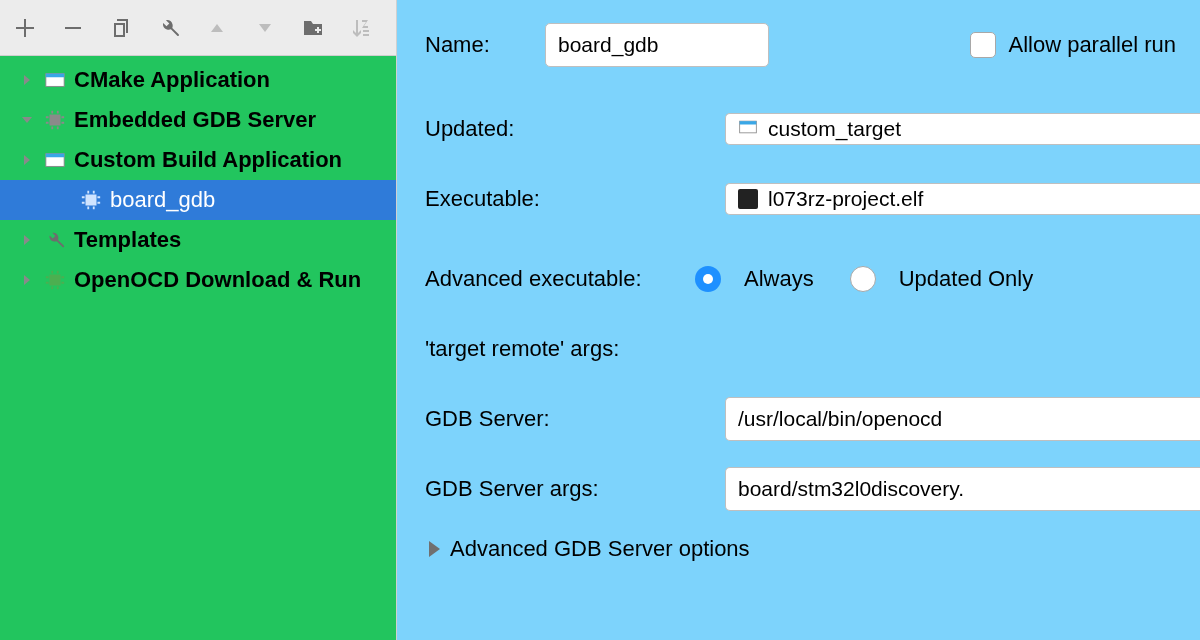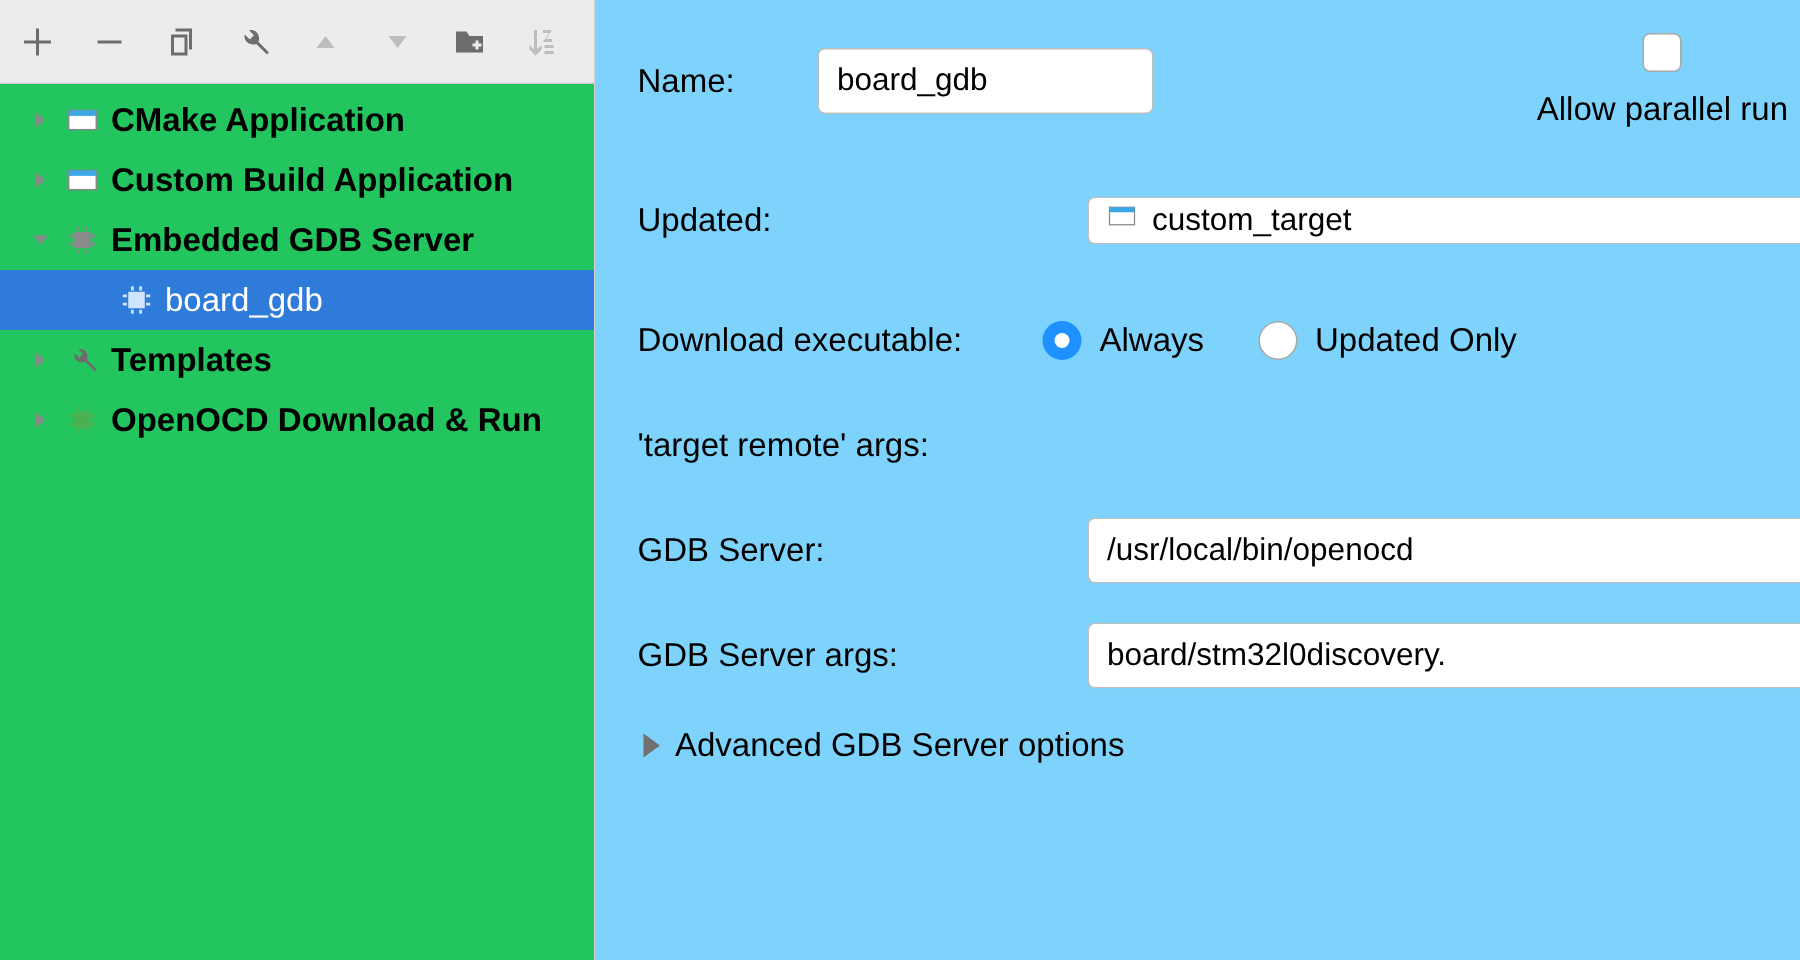--- a/index.html
+++ b/index.html
@@ -98,31 +98,30 @@
     background: #fff;
     border-radius: 5px 0 0 5px;
     display: flex; align-items: center;
     padding: 0 12px; gap: 10px;
     font-size: 21px;
   }
   .cb-wrap {
     display: flex; align-items: center; gap: 12px;
     font-size: 22px;
     margin-left: auto;
-    padding-right: 8px;
-    flex-direction: column;
+    padding-right: 24px;
   }
   .checkbox {
     width: 26px; height: 26px;
     border: 1px solid #a8a8a8;
     border-radius: 5px;
     background: #fff;
   }
   .radio-group { display: flex; align-items: center; gap: 36px; }
-  .radio-item { display: flex; align-items: center; gap: 12px; font-size: 22px; }
+  .radio-item { display: flex; align-items: center; gap: 23px; font-size: 22px; }
   .radio-outer {
     width: 26px; height: 26px;
     border-radius: 50%;
     border: 1px solid #a8a8a8;
     background: #fff;
     display: flex; align-items: center; justify-content: center;
   }
   .radio-outer.checked {
     border: none;
     background: #1e90ff;
@@ -211,44 +210,44 @@
             <svg viewBox="0 0 24 24" width="22" height="22">
               <rect x="2" y="5" width="20" height="14" fill="#fff" stroke="#888"></rect>
               <rect x="2" y="5" width="20" height="4" class="app-icon-blue"></rect>
             </svg>
           </span>
         <span class="label">CMake Application</span>
       </div>
       <div class="tree-row">
         <span class="arrow">
             <svg width="12" height="12" viewBox="0 0 12 12">
+              <path fill="currentColor" d="M1 3l5 6 5-6z"></path>
+            </svg>
+          </span>
+        <span class="icon">
+            <svg viewBox="0 0 24 24" width="22" height="22">
+              <rect x="6" y="6" width="12" height="12" class="chip-icon"></rect>
+              <path class="chip-icon" d="M8 2h2v3H8zM14 2h2v3h-2zM8 19h2v3H8zM14 19h2v3h-2zM2 8h3v2H2zM2 14h3v2H2zM19 8h3v2h-3zM19 14h3v2h-3z"></path>
+            </svg>
+          </span>
+        <span class="label">Embedded GDB Server</span>
+      </div>
+      <div class="tree-row">
+        <span class="arrow">
+            <svg width="12" height="12" viewBox="0 0 12 12">
               <path fill="currentColor" d="M3 1l6 5-6 5z"></path>
             </svg>
           </span>
         <span class="icon">
             <svg viewBox="0 0 24 24" width="22" height="22">
               <rect x="2" y="5" width="20" height="14" fill="#fff" stroke="#888"></rect>
               <rect x="2" y="5" width="20" height="4" class="app-icon-blue"></rect>
             </svg>
           </span>
         <span class="label">Custom Build Application</span>
-      </div>
-      <div class="tree-row">
-        <span class="arrow">
-            <svg width="12" height="12" viewBox="0 0 12 12">
-              <path fill="currentColor" d="M1 3l5 6 5-6z"></path>
-            </svg>
-          </span>
-        <span class="icon">
-            <svg viewBox="0 0 24 24" width="22" height="22">
-              <rect x="6" y="6" width="12" height="12" class="chip-icon"></rect>
-              <path class="chip-icon" d="M8 2h2v3H8zM14 2h2v3h-2zM8 19h2v3H8zM14 19h2v3h-2zM2 8h3v2H2zM2 14h3v2H2zM19 8h3v2h-3zM19 14h3v2h-3z"></path>
-            </svg>
-          </span>
-        <span class="label">Embedded GDB Server</span>
       </div>
       <div class="tree-row child selected">
         <span class="icon">
             <svg viewBox="0 0 24 24" width="22" height="22">
               <rect x="6" y="6" width="12" height="12" fill="#cfe4ff"></rect>
               <path fill="#cfe4ff" d="M8 2h2v3H8zM14 2h2v3h-2zM8 19h2v3H8zM14 19h2v3h-2zM2 8h3v2H2zM2 14h3v2H2zM19 8h3v2h-3zM19 14h3v2h-3z"></path>
             </svg>
           </span>
         <span class="label" style="font-weight:400">board_gdb</span>
       </div>
@@ -299,25 +298,32 @@
       <span class="form-label">Updated:</span>
       <div class="select-like">
         <span><svg viewBox="0 0 24 24" width="20" height="20">
               <rect x="2" y="5" width="20" height="14" fill="#fff" stroke="#888"></rect>
               <rect x="2" y="5" width="20" height="4" class="app-icon-blue"></rect>
             </svg></span>
         <span>custom_target</span>
       </div>
     </div>
 
+    <div class="form-row">
+      <span class="form-label">Executable:</span>
+      <div class="select-like">
+        <span class="exe-icon"></span>
+        <span>l073rz-project.elf</span>
+      </div>
+    </div>
 
     <div style="height:10px"></div>
 
     <div class="form-row">
-      <span class="form-label" style="width:270px">Download executable:</span>
+      <span class="form-label" style="width:270px">Advanced executable:</span>
       <div class="radio-group">
         <label class="radio-item">
           <span class="radio-outer checked"></span>
           <span>Always</span>
         </label>
         <label class="radio-item">
           <span class="radio-outer"></span>
           <span>Updated Only</span>
         </label>
       </div>

